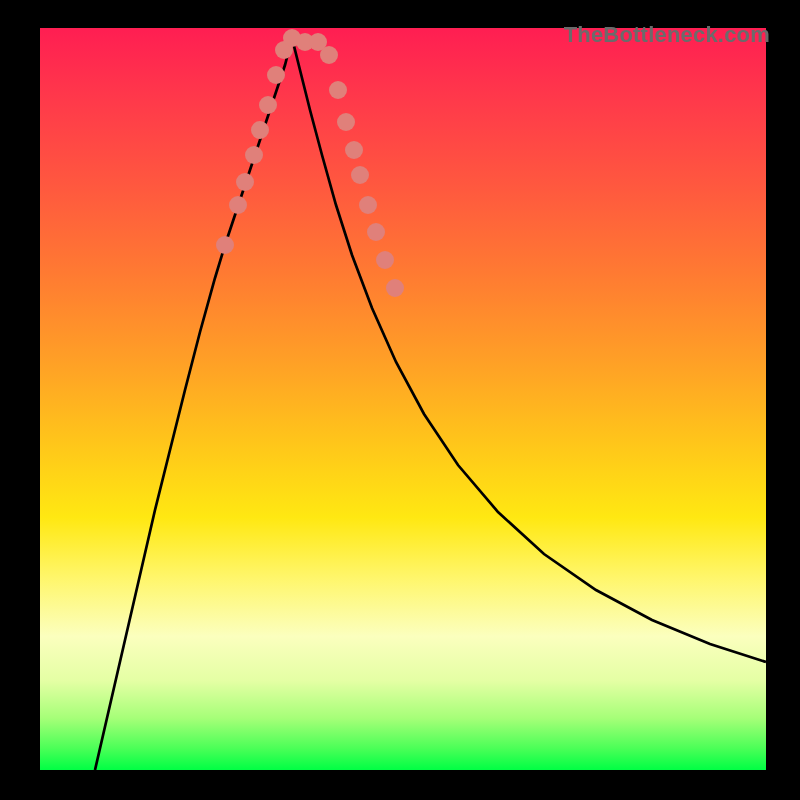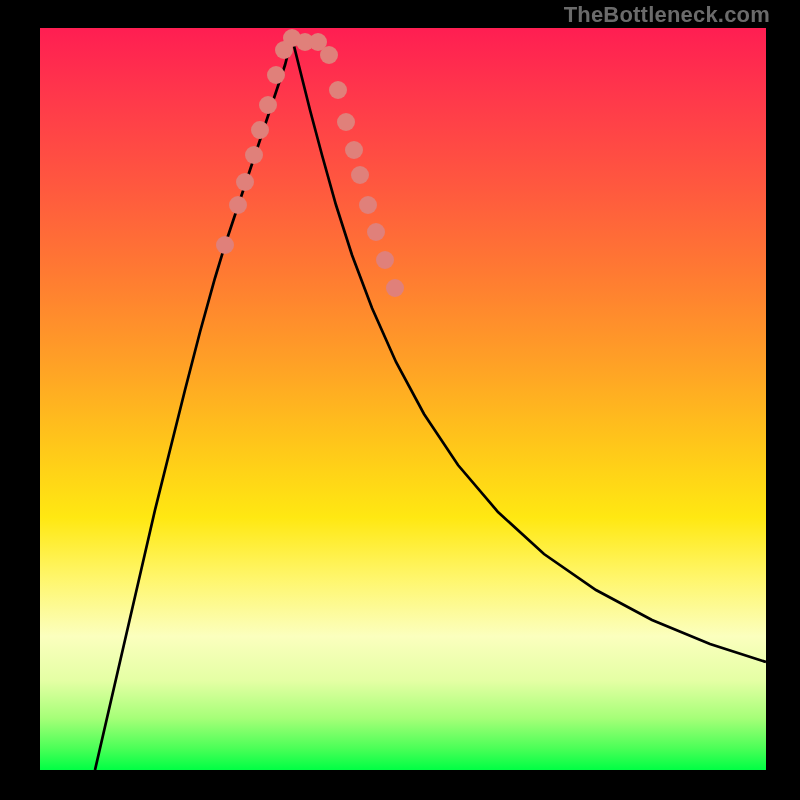--- a/index.html
+++ b/index.html
@@ -36,21 +36,21 @@
       #fff66a 74%,
       #fbffbe 82%,
       #e4ffa4 88%,
       #a6ff78 93%,
       #4dff58 97%,
       #00ff44 100%
     );
   }
   .watermark {
     position: absolute;
-    top: 2px;
+    top: 22px;
     right: 30px;
     font-family: Arial, Helvetica, sans-serif;
     font-size: 22px;
     font-weight: 600;
     color: #6b6b6b;
     letter-spacing: 0.2px;
   }
   svg.curves {
     position: absolute;
     left: 0;

